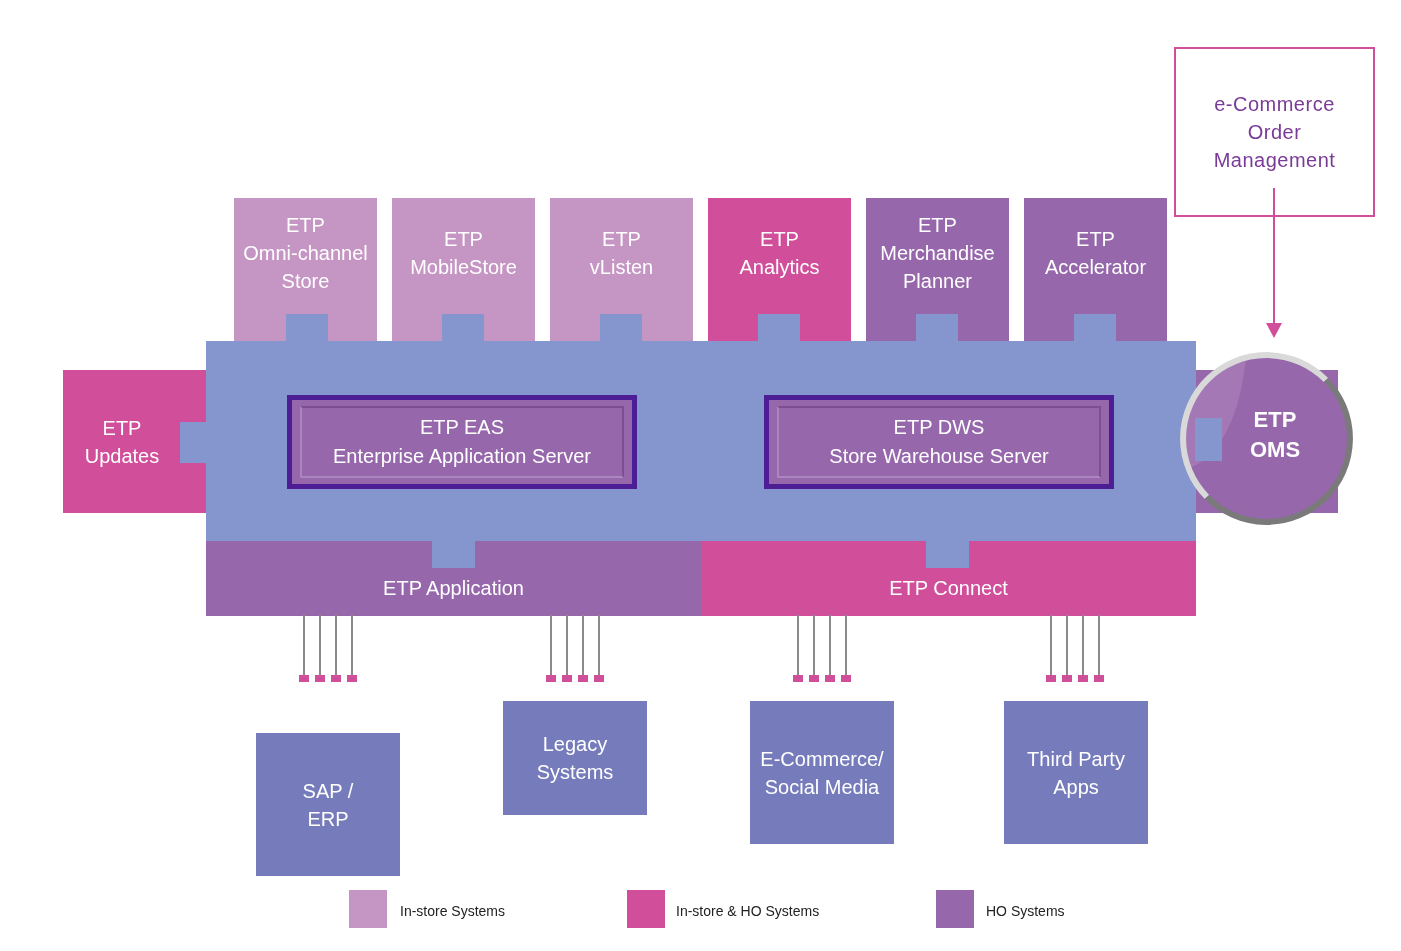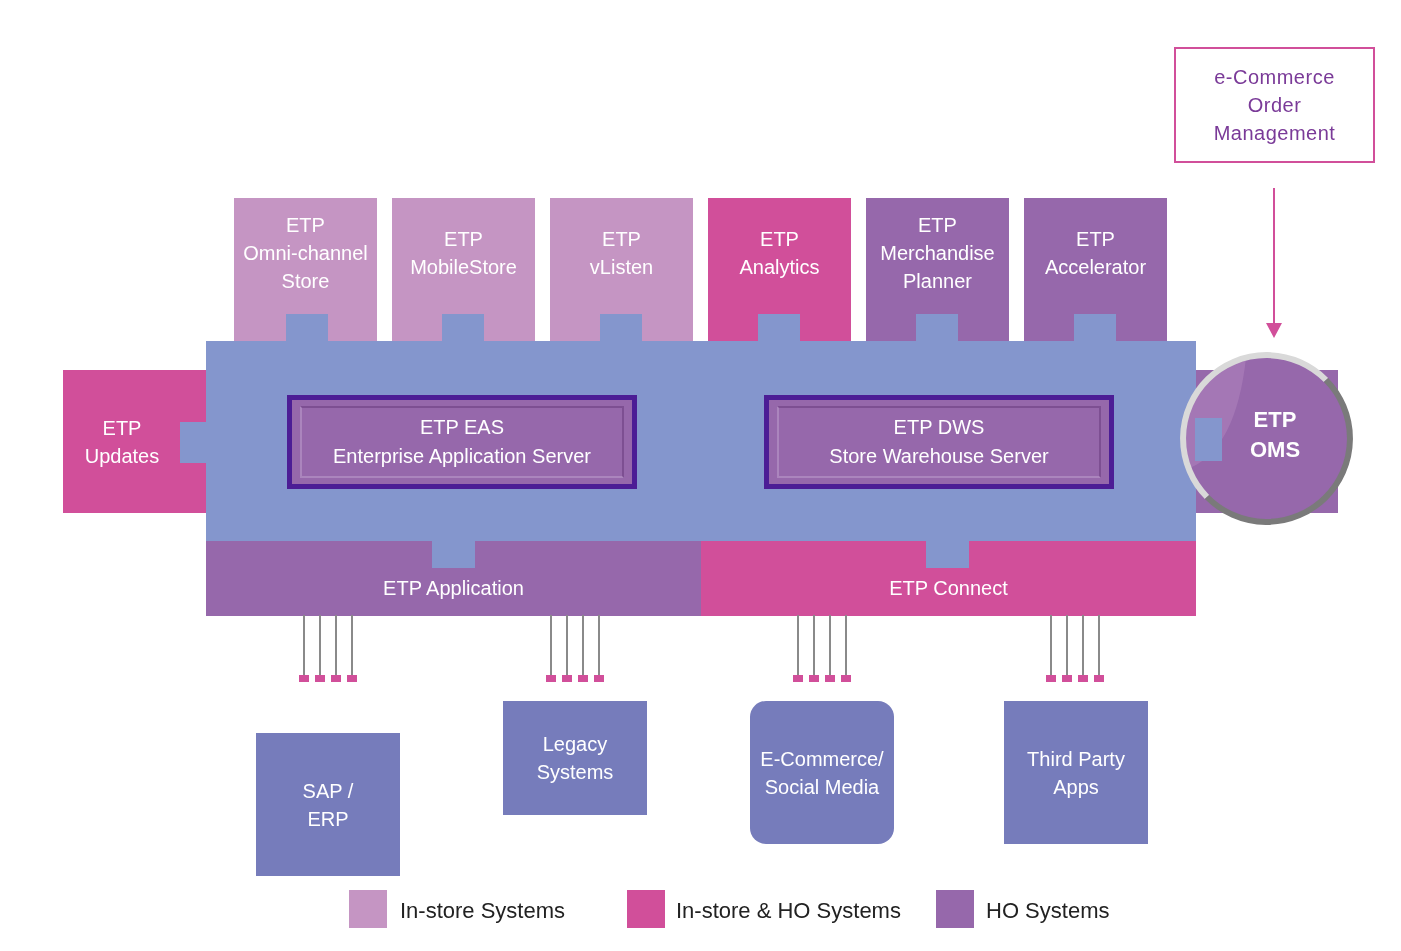--- a/index.html
+++ b/index.html
@@ -22,26 +22,26 @@
                   display:flex; align-items:center; justify-content:center; text-align:center;
                   color:#fff; font-size:20px; line-height:29px; white-space:pre-line; }
   .layer-label { color:#fff; font-size:20px; display:flex; align-items:flex-end; justify-content:center;
                  padding-bottom:16px; }
   .wire { width:2px; background:#8a8a8a; }
   .pin { width:10px; height:7px; background:#d14f9a; }
   .ecom { border:2px solid #d14f9a; background:#fff; color:#7a3a98; font-size:20px; line-height:28px;
           display:flex; align-items:center; justify-content:center; text-align:center; white-space:pre-line;
           letter-spacing:0.5px; }
   .legend-sq { width:38px; height:38px; }
-  .legend-lbl { font-size:22px; color:#222; line-height:38px; white-space:nowrap; }
+  .legend-lbl { font-size:14px; color:#222; line-height:38px; white-space:nowrap; }
 </style>
 </head>
 <body>
 
-<div class="abs ecom" style="left:1174px; top:47px; width:201px; height:116px;">
+<div class="abs ecom" style="left:1174px; top:47px; width:201px; height:170px;">
   <span>e-Commerce
 Order
 Management</span>
 </div>
 <svg class="abs" style="left:1262px; top:188px; width:24px; height:152px;" viewBox="0 0 24 152">
   <line x1="12" y1="0" x2="12" y2="135" stroke="#d14f9a" stroke-width="2"></line>
   <polygon points="4,135 20,135 12,150" fill="#d14f9a"></polygon>
 </svg>
 
 <div class="abs mod c-instore" style="left:234px; top:198px; width:143px; height:144px;">
@@ -152,21 +152,21 @@
   </div>
 
 <div class="abs mod c-ext" style="left:256px; top:701px; width:144px; height:143px;margin-top:32px;">
   <span>SAP /
 ERP</span>
 </div>
 <div class="abs mod c-ext" style="left:503px; top:701px; width:144px; height:114px;">
   <span>Legacy
 Systems</span>
 </div>
-<div class="abs mod c-ext" style="left:750px; top:701px; width:144px; height:143px;border-radius:16px;">
+<div class="abs mod c-ext" style="left:750px; top:701px; width:144px; height:143px;">
   <span>E-Commerce/
 Social Media</span>
 </div>
 <div class="abs mod c-ext" style="left:1004px; top:701px; width:144px; height:143px;">
   <span>Third Party
 Apps</span>
 </div>
 
 <div class="abs legend-sq c-instore" style="left:349px; top:890px;"></div>
 <div class="abs legend-lbl" style="left:400px; top:892px;">In-store Systems</div>

